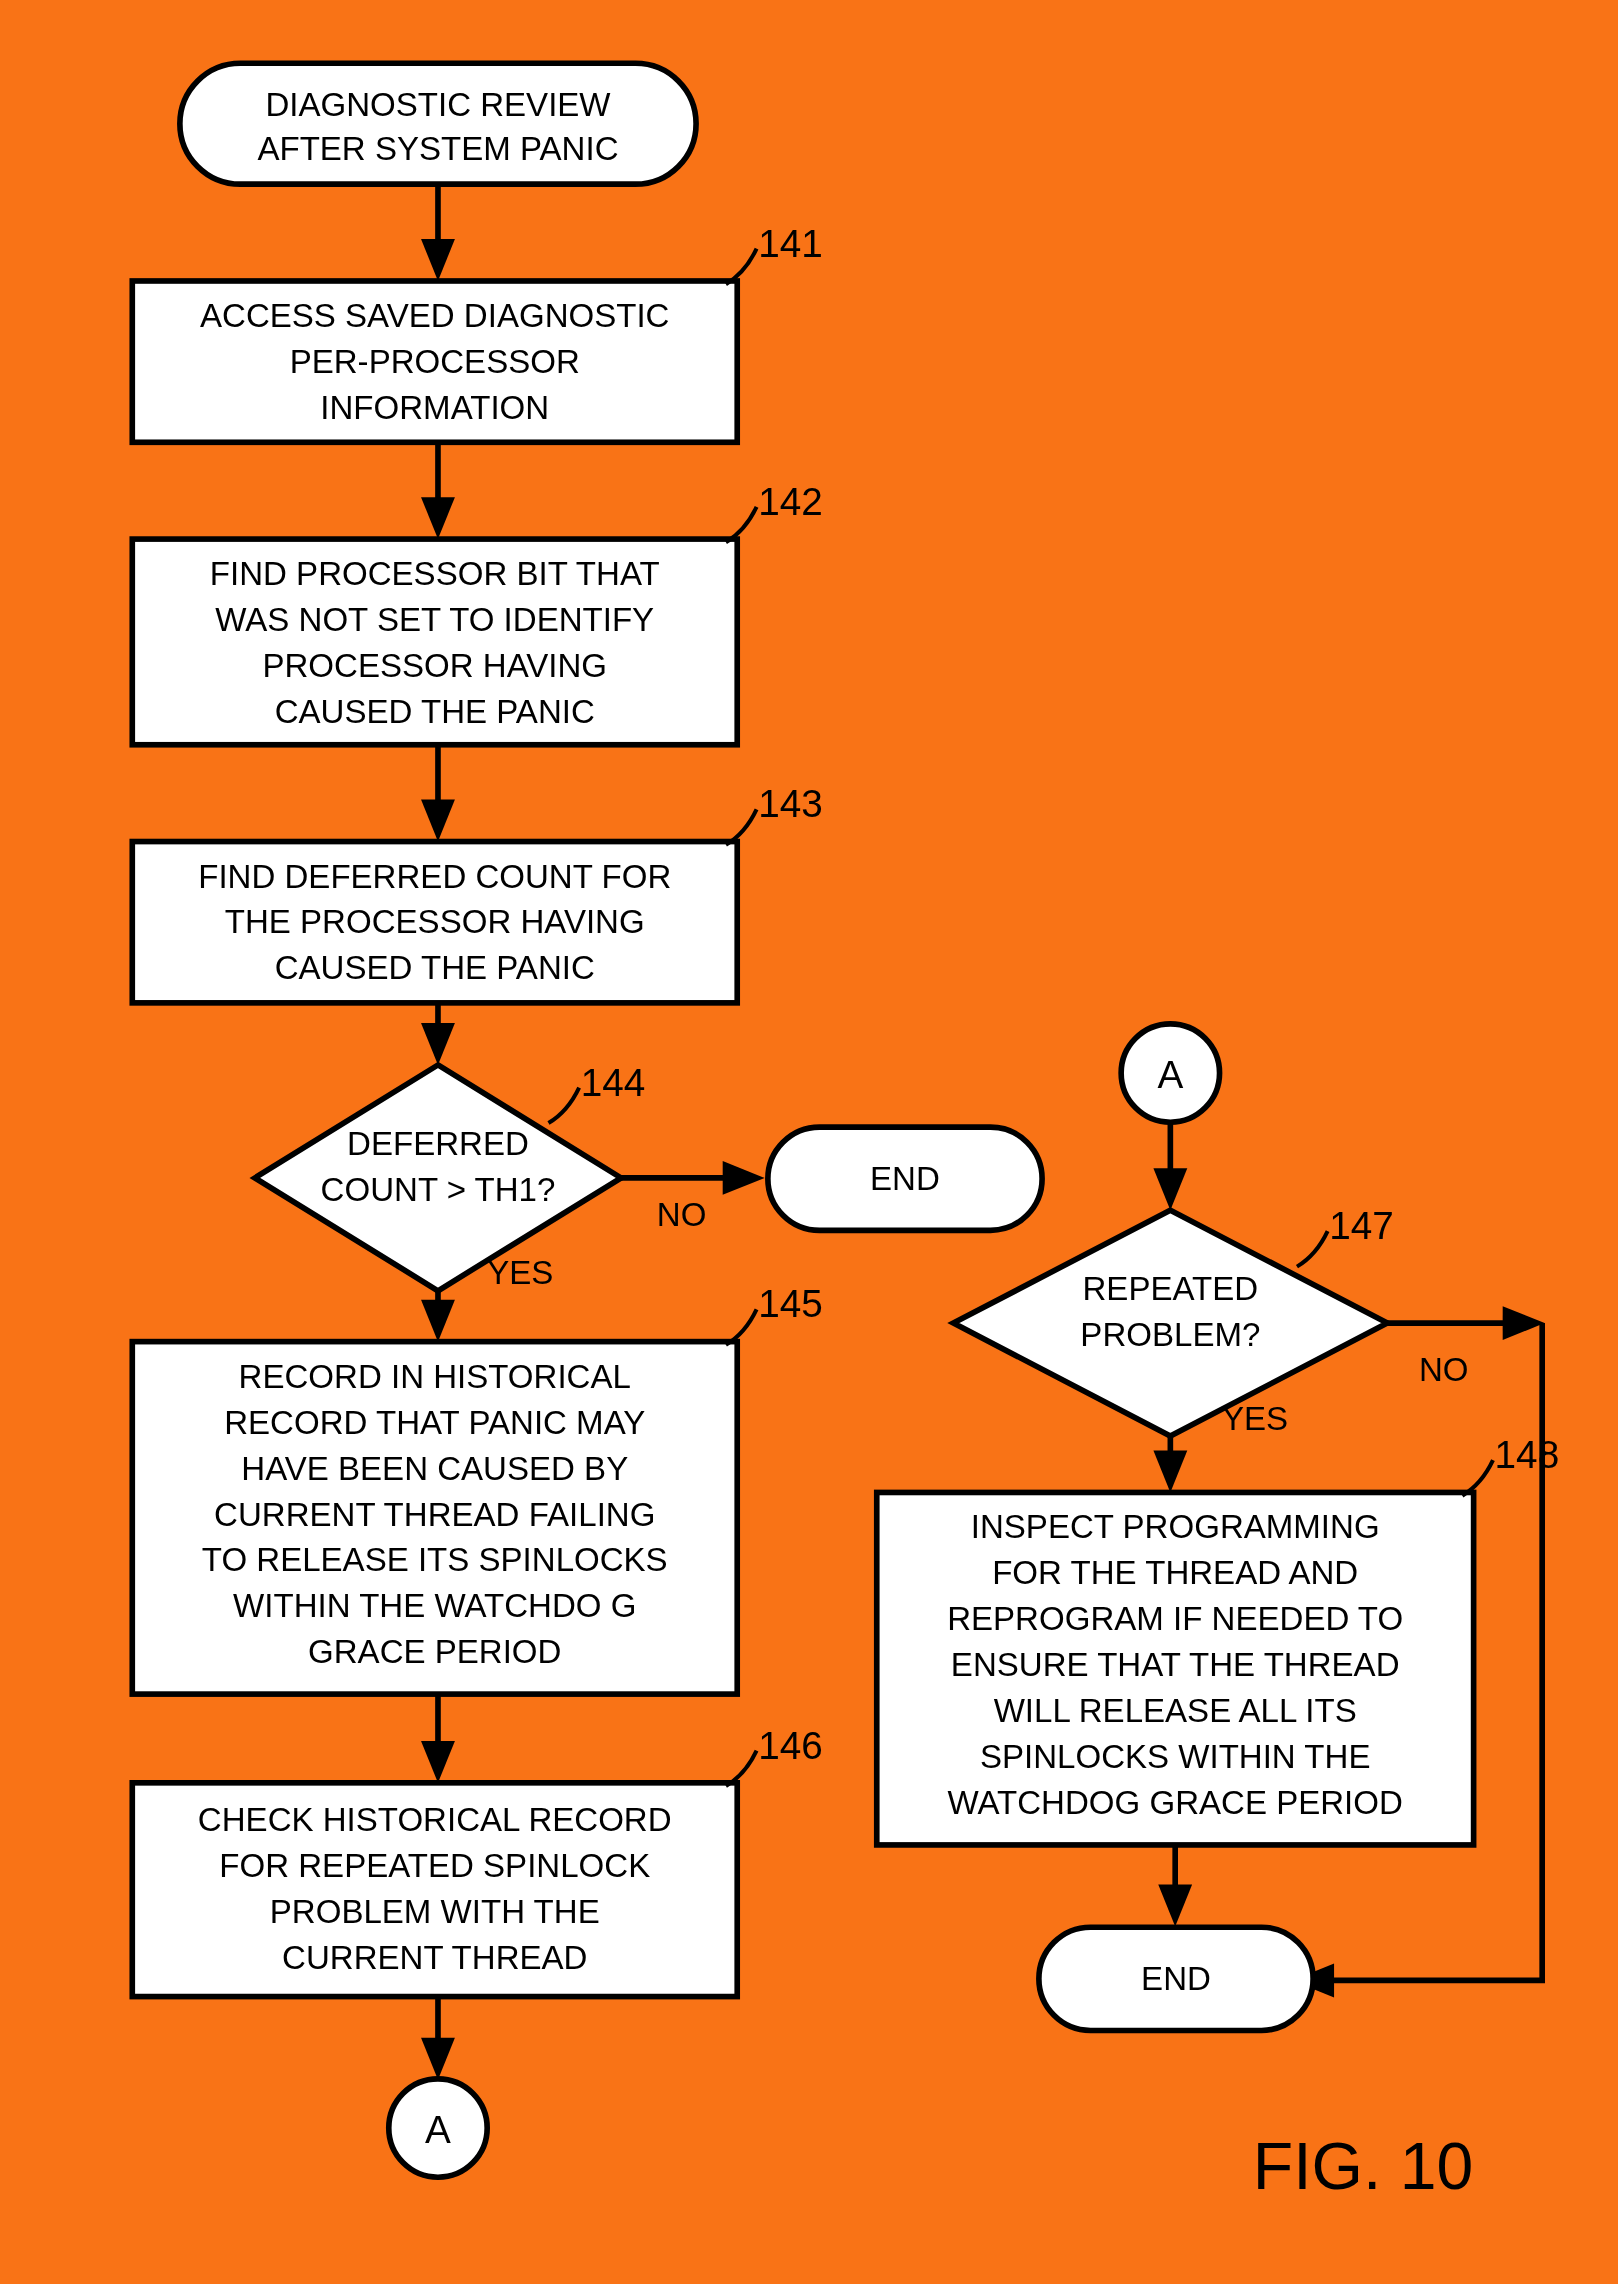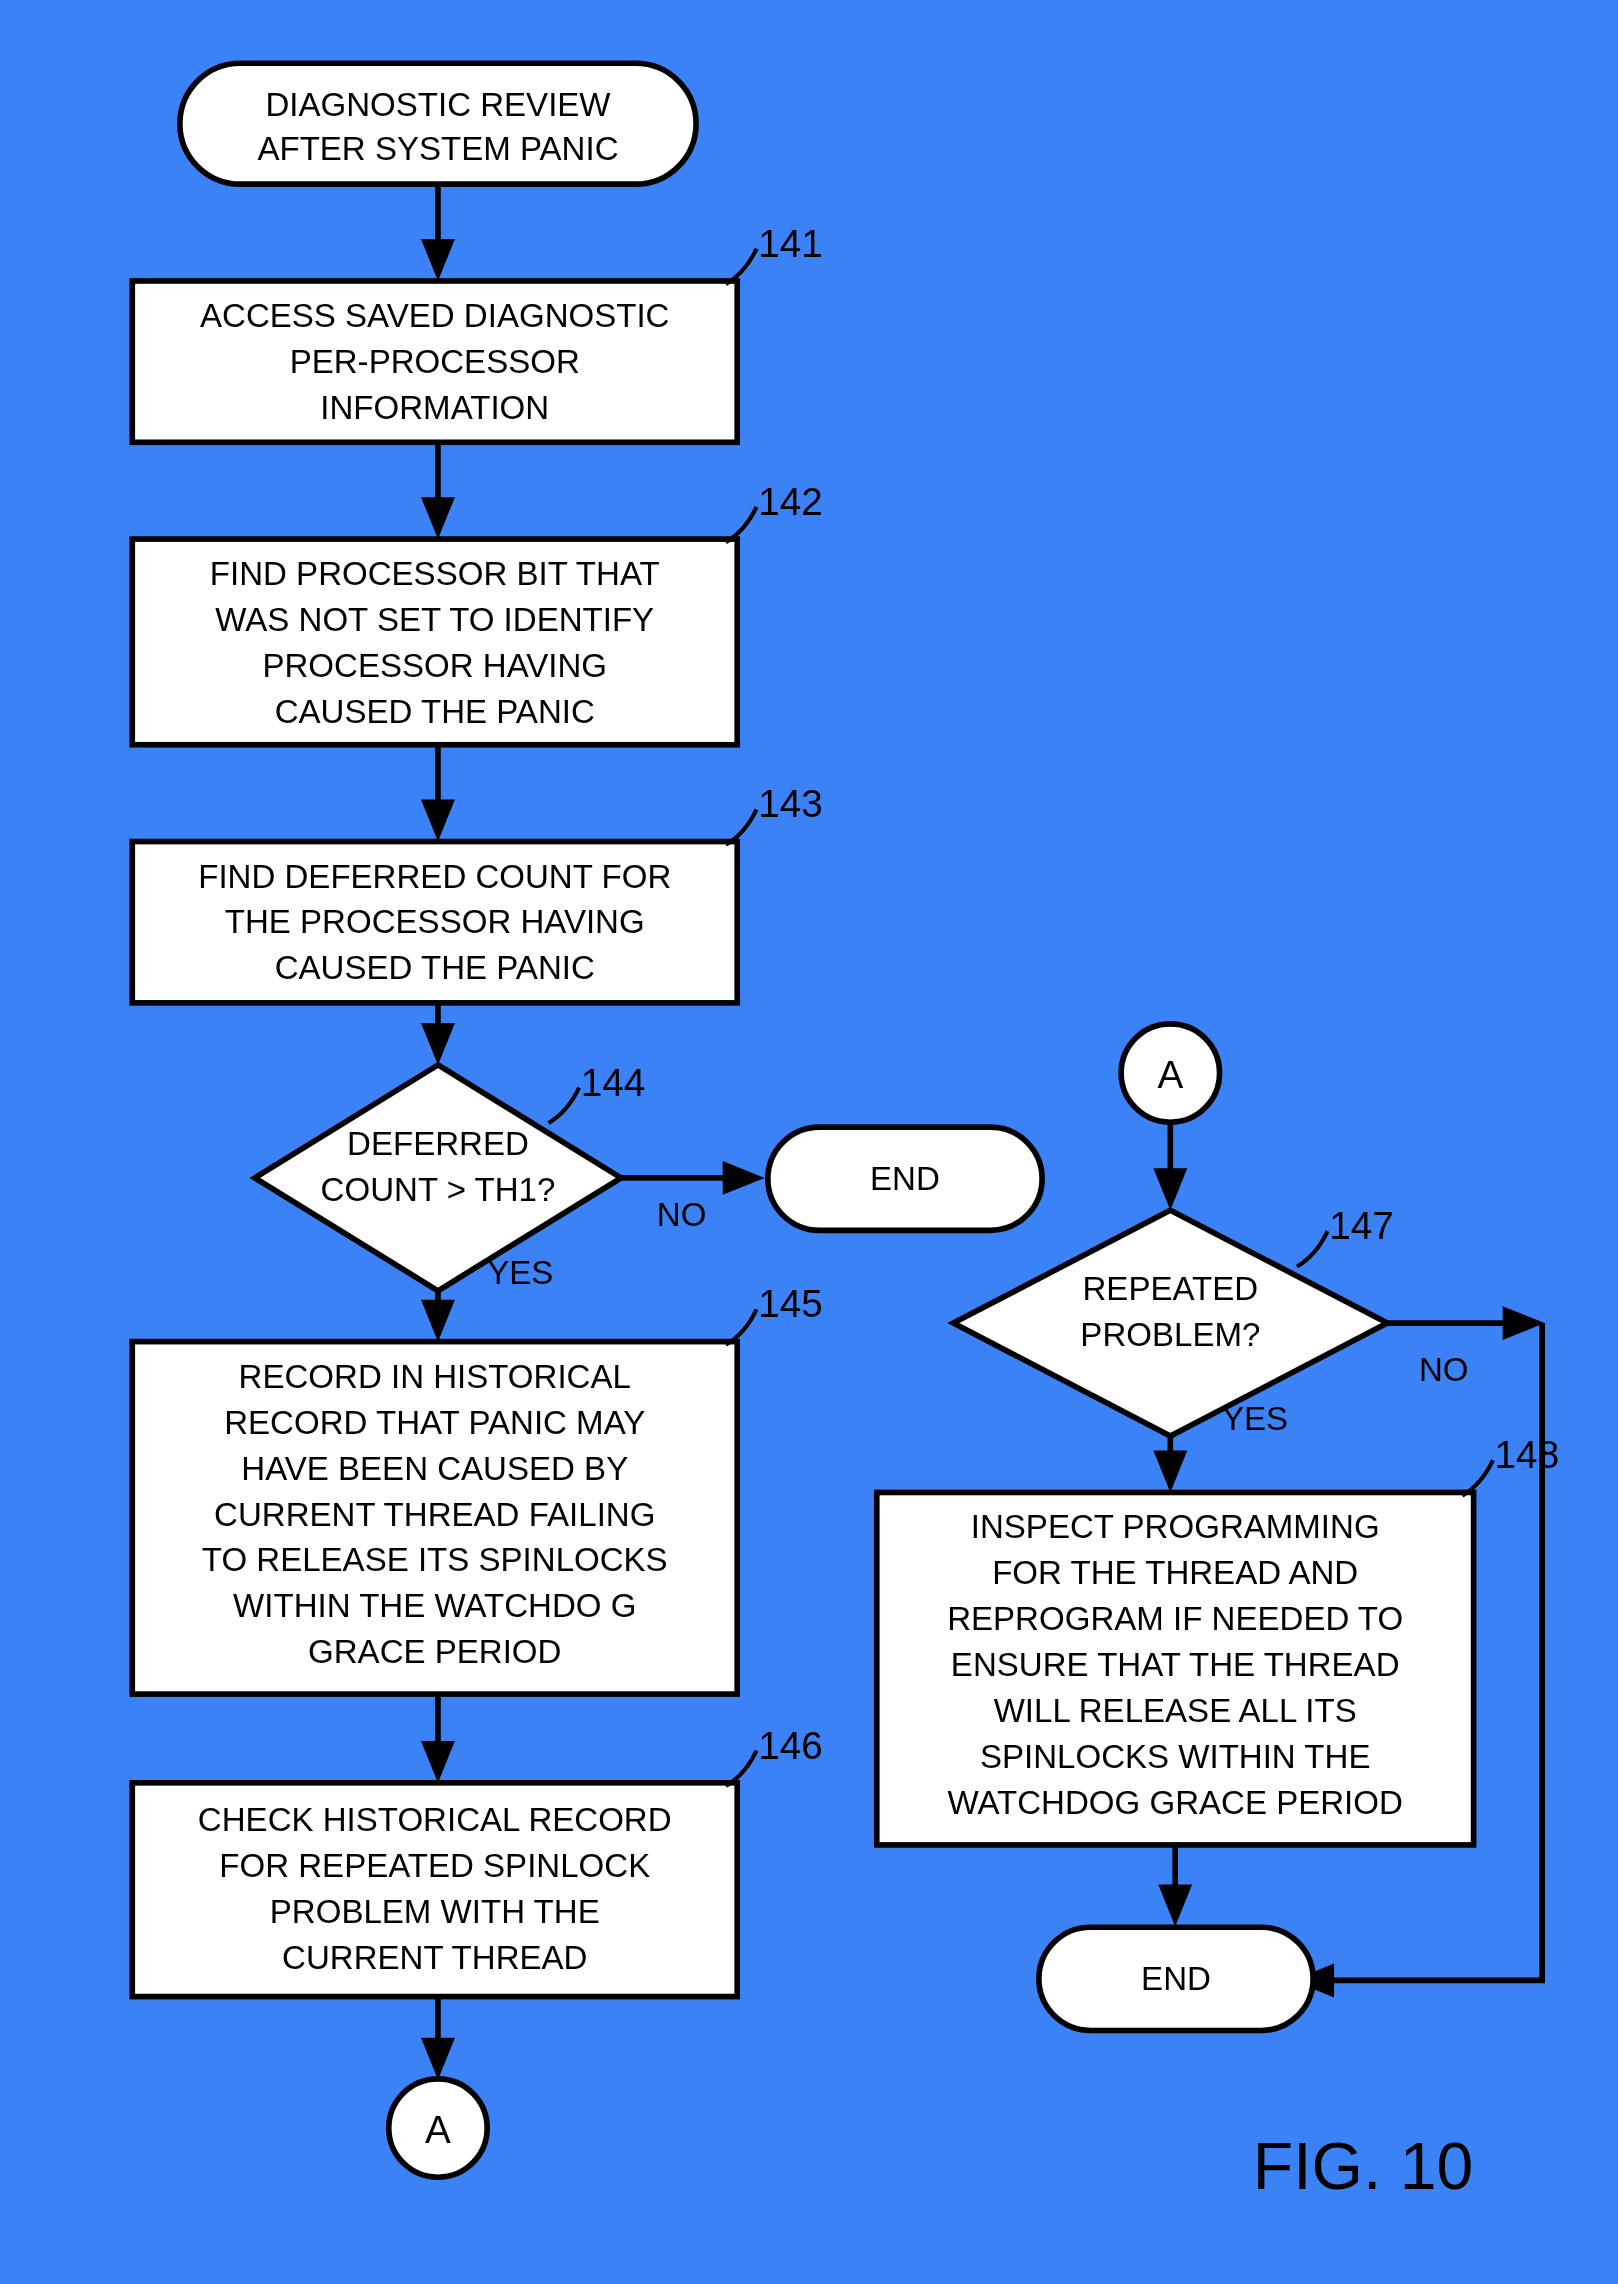--- a/index.html
+++ b/index.html
@@ -7,21 +7,21 @@
     padding: 0;
     background: #ffffff;
   }
   body {
     font-family: "Liberation Sans", sans-serif;
   }
   #figure-root {
     position: relative;
     width: 1618px;
     height: 2284px;
-    background: #3b82f6;
+    background: #f97316;
     overflow: hidden;
   }
   svg#flowchart {
     display: block;
     width: 1618px;
     height: 2284px;
   }
   .shape-outline {
     fill: #ffffff;
     stroke: #000000;

